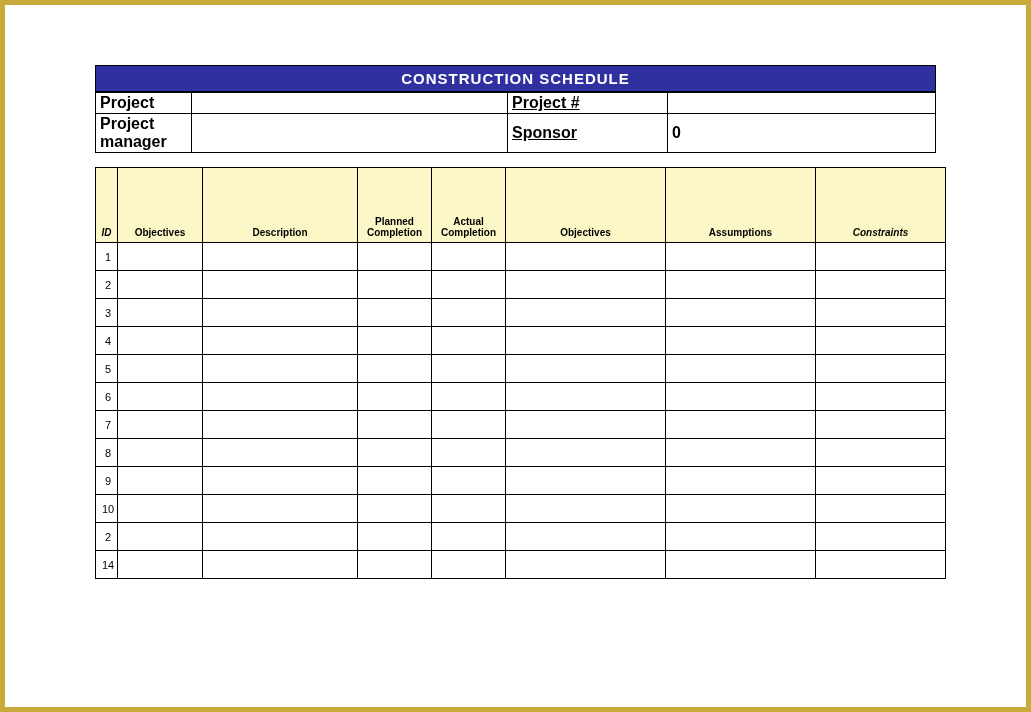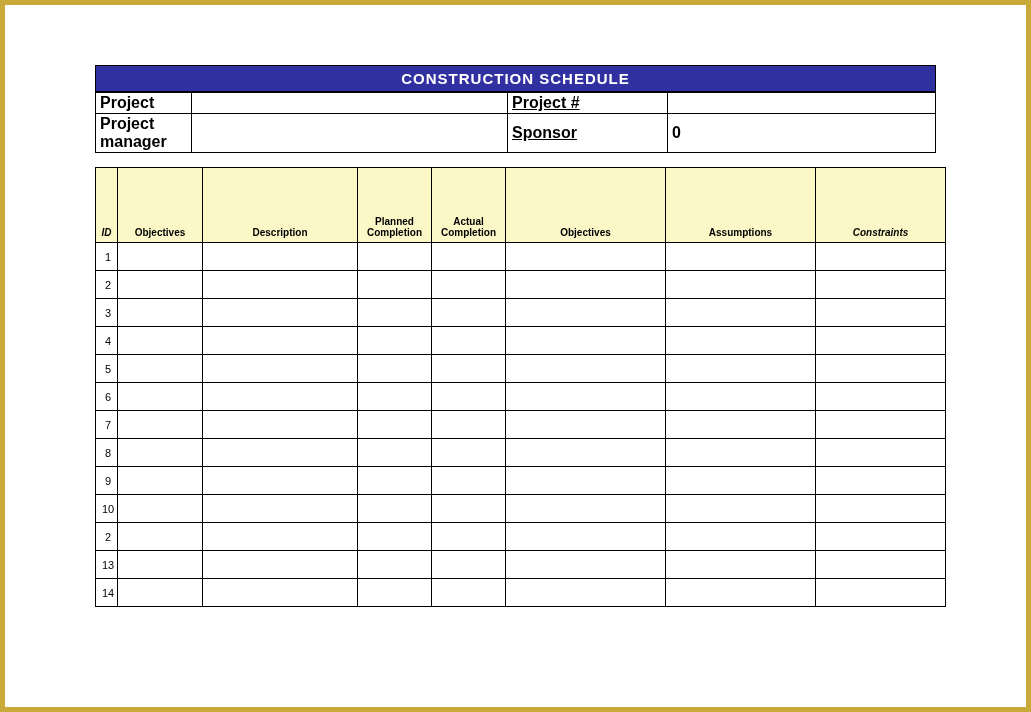--- a/index.html
+++ b/index.html
@@ -214,30 +214,20 @@
           <td>2</td>
           <td></td>
           <td></td>
           <td></td>
           <td></td>
           <td></td>
           <td></td>
           <td></td>
         </tr>
         <tr>
-          <td>13</td>
-          <td></td>
-          <td></td>
-          <td></td>
-          <td></td>
-          <td></td>
-          <td></td>
-          <td></td>
-        </tr>
-        <tr>
           <td>14</td>
           <td></td>
           <td></td>
           <td></td>
           <td></td>
           <td></td>
           <td></td>
           <td></td>
         </tr>
       </tbody>

